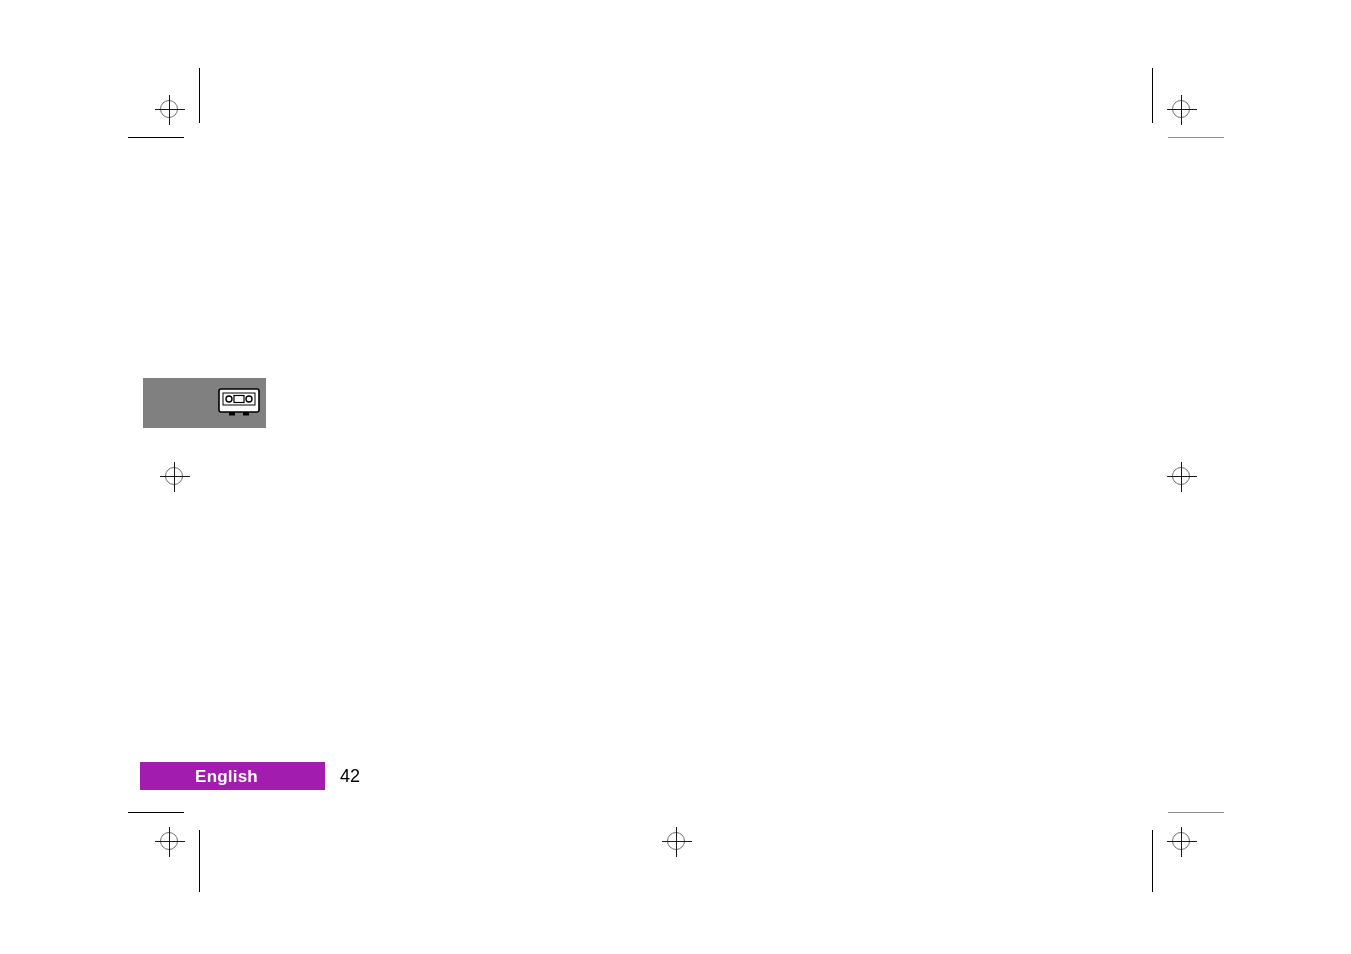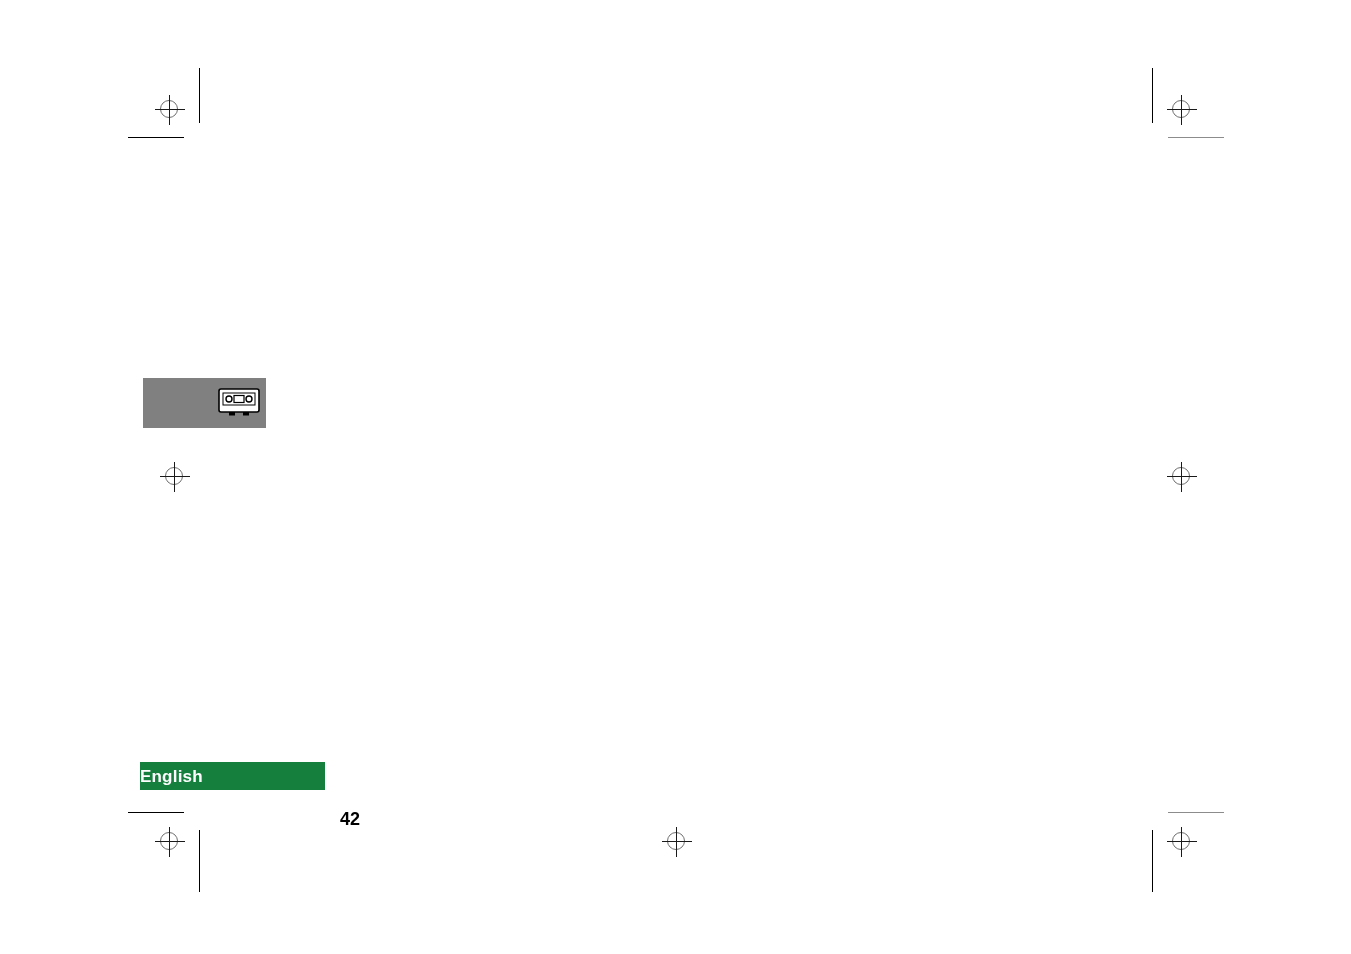--- a/index.html
+++ b/index.html
@@ -74,41 +74,41 @@
     height: 33px;
   }
 
   
   .footer-bar {
     position: absolute;
     left: 140px;
     top: 762px;
     width: 185px;
     height: 28px;
-    background: #15803d;
+    background: #a21caf;
     display: flex;
     align-items: center;
-    justify-content: flex-start;
+    justify-content: center;
     box-sizing: border-box;
     padding-right: 12px;
   }
   .footer-lang {
     color: #ffffff;
     font-size: 17px;
     font-weight: bold;
     letter-spacing: 0.2px;
     line-height: 1;
   }
   .page-number {
     position: absolute;
     left: 340px;
-    top: 808px;
+    top: 765px;
     color: #000000;
     font-size: 18px;
-    font-weight: bold;
+    font-weight: normal;
     line-height: 22px;
   }
 </style>
 </head>
 <body>
 
 <div class="reg-mark" style="left:155px; top:95px;">
   <span class="ring"></span>
   <span class="v"></span>
   <span class="h"></span>

